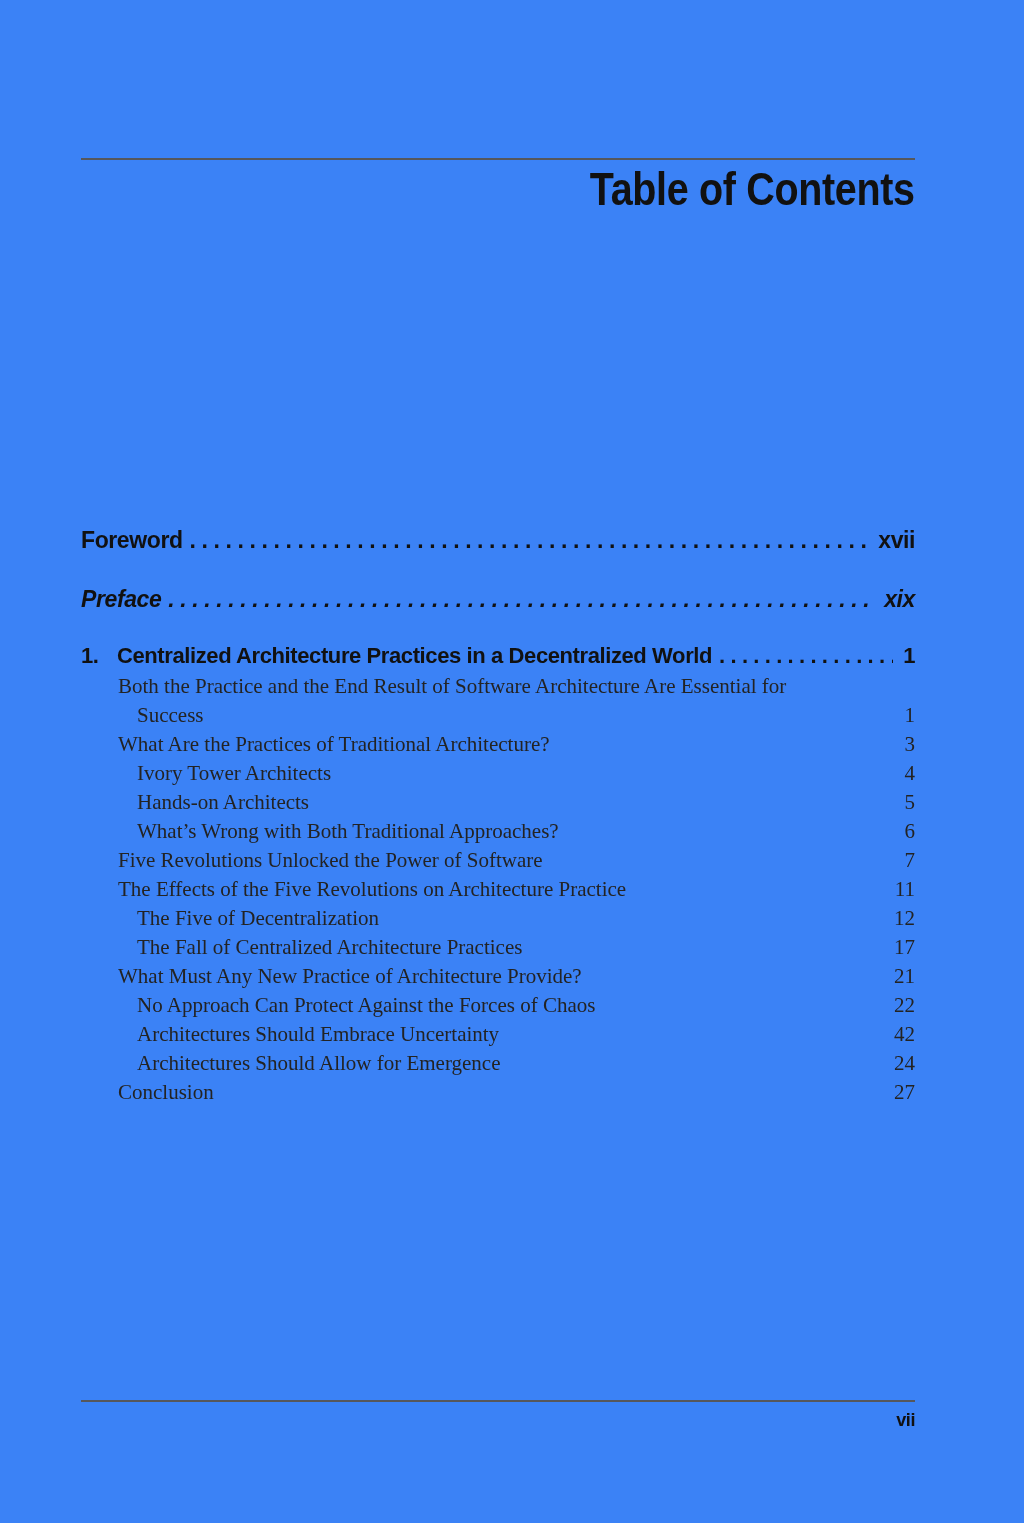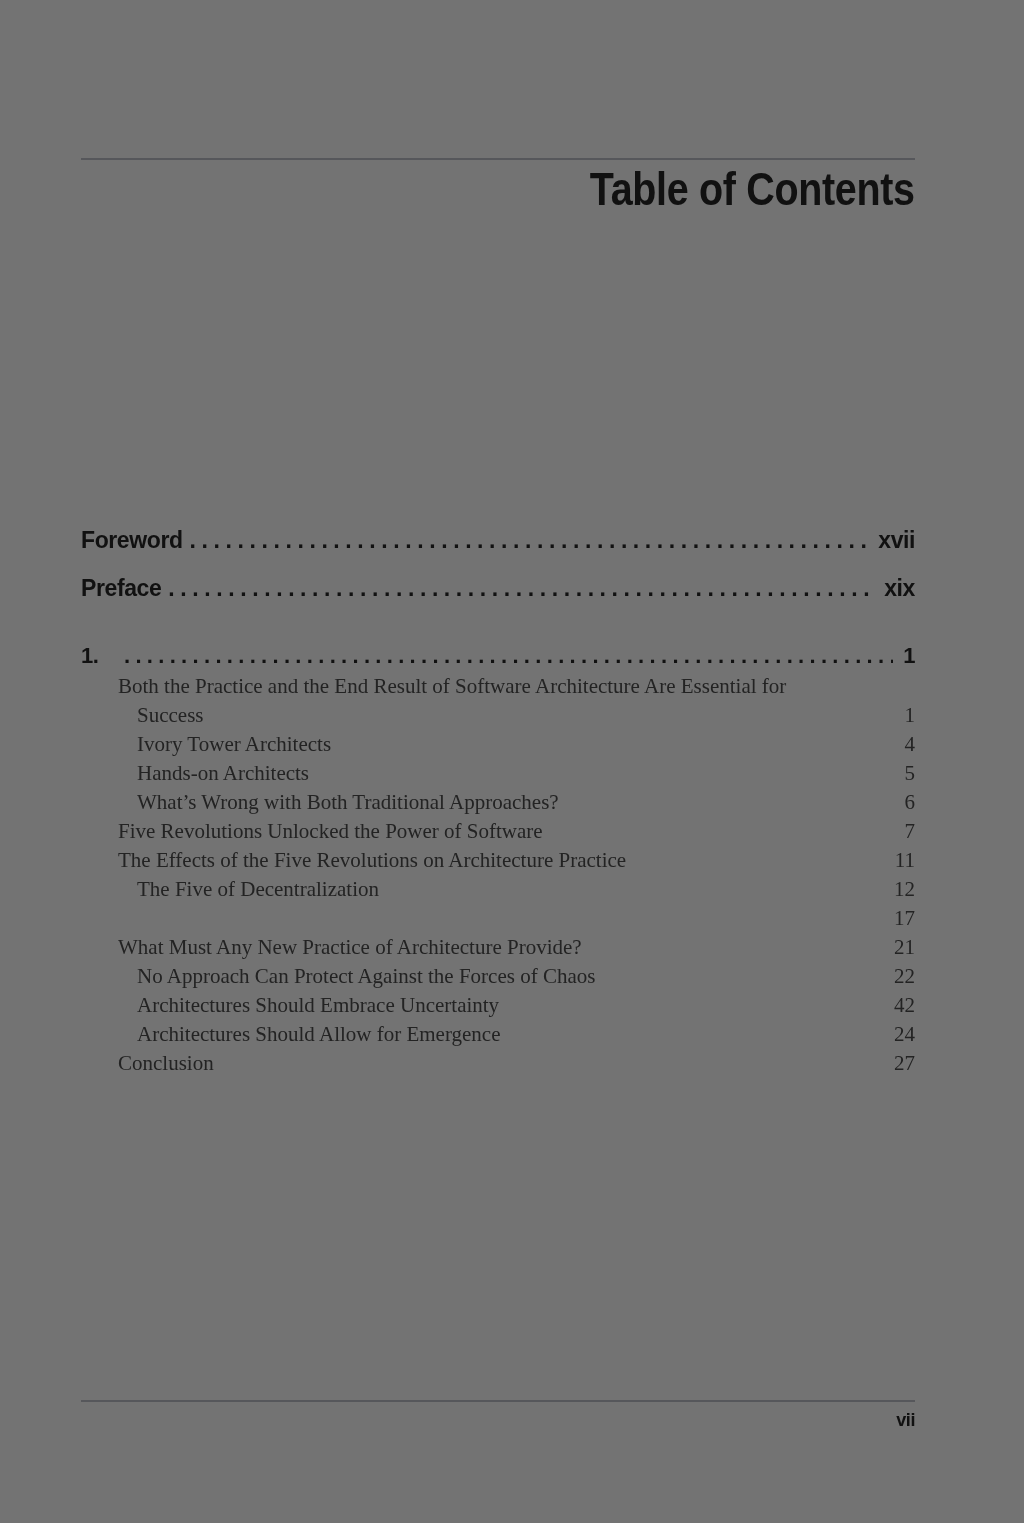--- a/index.html
+++ b/index.html
@@ -1,21 +1,21 @@
 <!DOCTYPE html>
 <html><head>
 <meta charset="utf-8">
 <style>
   * { margin: 0; padding: 0; box-sizing: border-box; }
   html, body { background: #ffffff; }
   .page {
     position: relative;
     width: 1024px;
     height: 1523px;
-    background: #737373;
+    background: #3b82f6;
     font-family: "Liberation Serif", "DejaVu Serif", serif;
     color: #1f1f1f;
     overflow: hidden;
   }
   .rule {
     position: absolute;
     left: 81px;
     right: 109px;
     height: 2px;
     background: #56575b;
@@ -47,21 +47,21 @@
     top: 526px;
     left: 81px;
     right: 109px;
   }
   .fm-row {
     display: flex;
     align-items: flex-start;
     font-size: 23px;
     line-height: 28px;
   }
-  .fm-row + .fm-row { margin-top: 20px; }
+  .fm-row + .fm-row { margin-top: 31px; font-style: italic; }
   .fm-page { margin-left: 8px; }
 
   .leader {
     flex: 1 1 auto;
     overflow: hidden;
     white-space: nowrap;
     margin-left: 7px;
     margin-right: 2px;
   }
   .leader::after {
@@ -132,29 +132,34 @@
     <div class="fm-row sans-bold">
       <span class="fm-label">Preface</span>
       <span class="leader"></span>
       <span class="fm-page">xix</span>
     </div>
   </div>
 
   <div class="chapter-block">
     <div class="ch-row sans-bold">
       <span class="ch-num">1.</span>
+      <span class="ch-title">Centralized Architecture Practices in a Decentralized World</span>
       <span class="leader"></span>
       <span class="ch-page">1</span>
     </div>
 
     <div class="entries">
       <div class="entry lvl1">
         <span class="entry-label">Both the Practice and the End Result of Software Architecture Are Essential for Success</span>
         <span class="entry-page">1</span>
       </div>
+      <div class="entry lvl1">
+        <span class="entry-label">What Are the Practices of Traditional Architecture?</span>
+        <span class="entry-page">3</span>
+      </div>
       <div class="entry lvl2">
         <span class="entry-label">Ivory Tower Architects</span>
         <span class="entry-page">4</span>
       </div>
       <div class="entry lvl2">
         <span class="entry-label">Hands-on Architects</span>
         <span class="entry-page">5</span>
       </div>
       <div class="entry lvl2">
         <span class="entry-label">What’s Wrong with Both Traditional Approaches?</span>
@@ -166,20 +171,21 @@
       </div>
       <div class="entry lvl1">
         <span class="entry-label">The Effects of the Five Revolutions on Architecture Practice</span>
         <span class="entry-page">11</span>
       </div>
       <div class="entry lvl2">
         <span class="entry-label">The Five of Decentralization</span>
         <span class="entry-page">12</span>
       </div>
       <div class="entry lvl2">
+        <span class="entry-label">The Fall of Centralized Architecture Practices</span>
         <span class="entry-page">17</span>
       </div>
       <div class="entry lvl1">
         <span class="entry-label">What Must Any New Practice of Architecture Provide?</span>
         <span class="entry-page">21</span>
       </div>
       <div class="entry lvl2">
         <span class="entry-label">No Approach Can Protect Against the Forces of Chaos</span>
         <span class="entry-page">22</span>
       </div>

